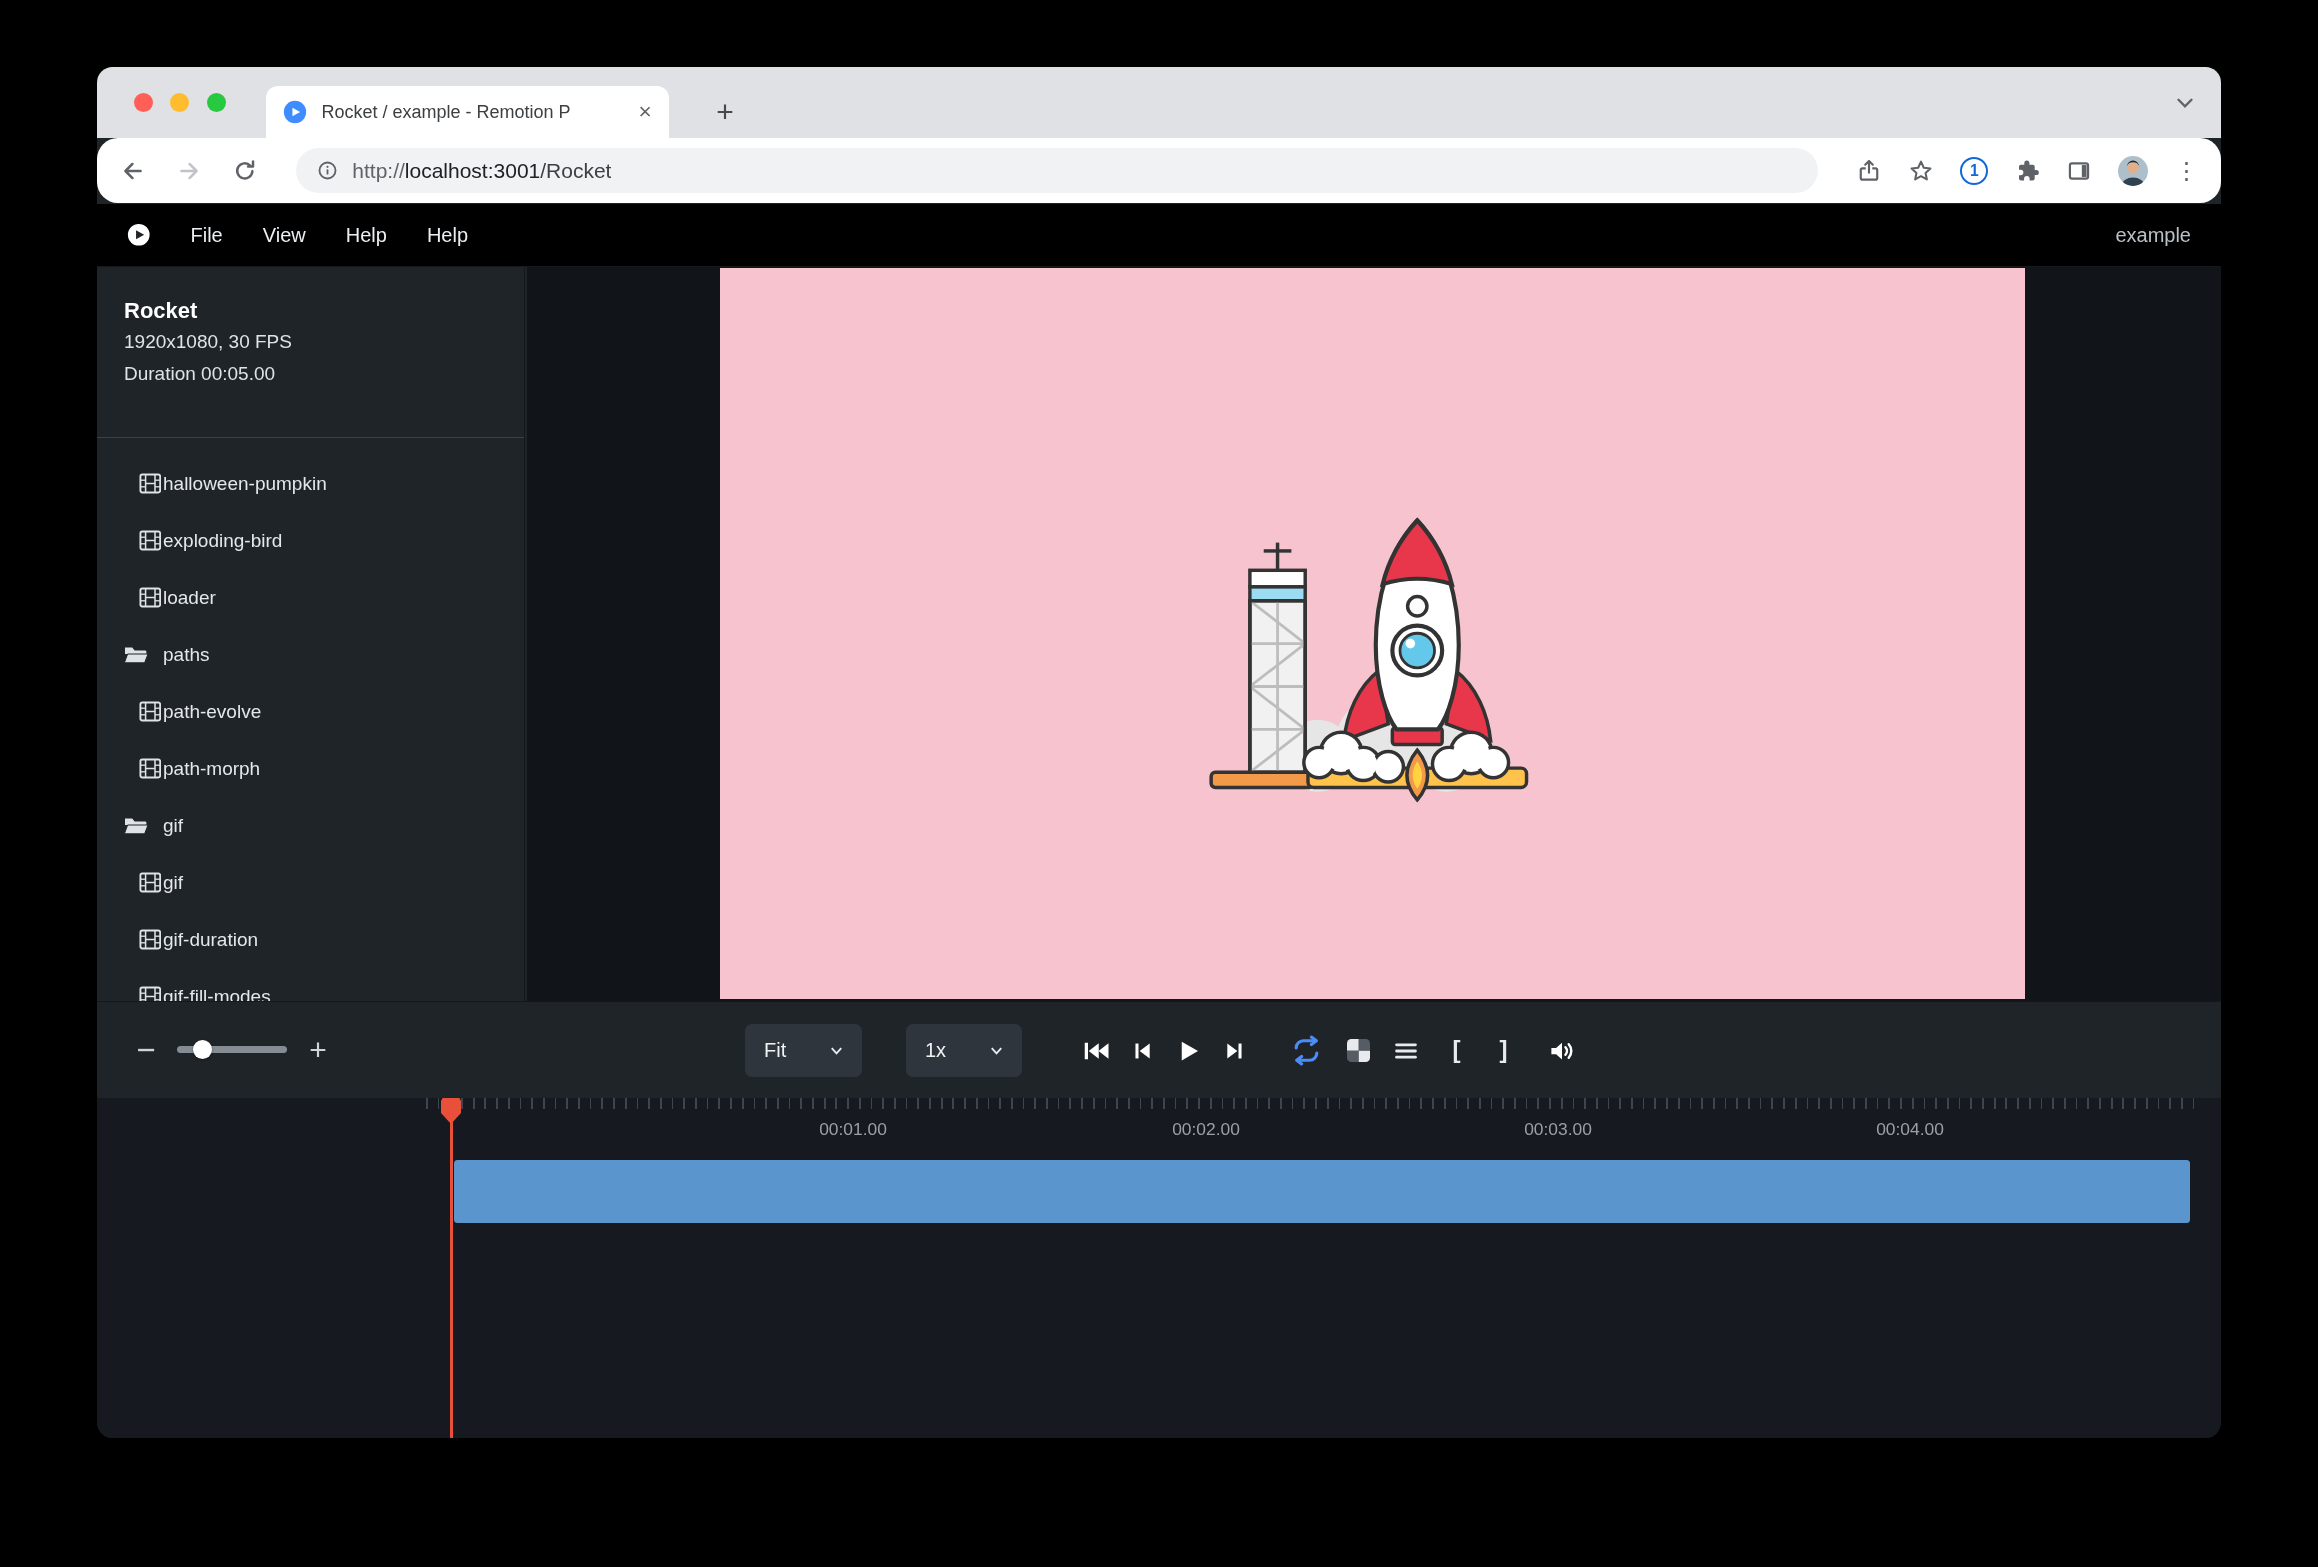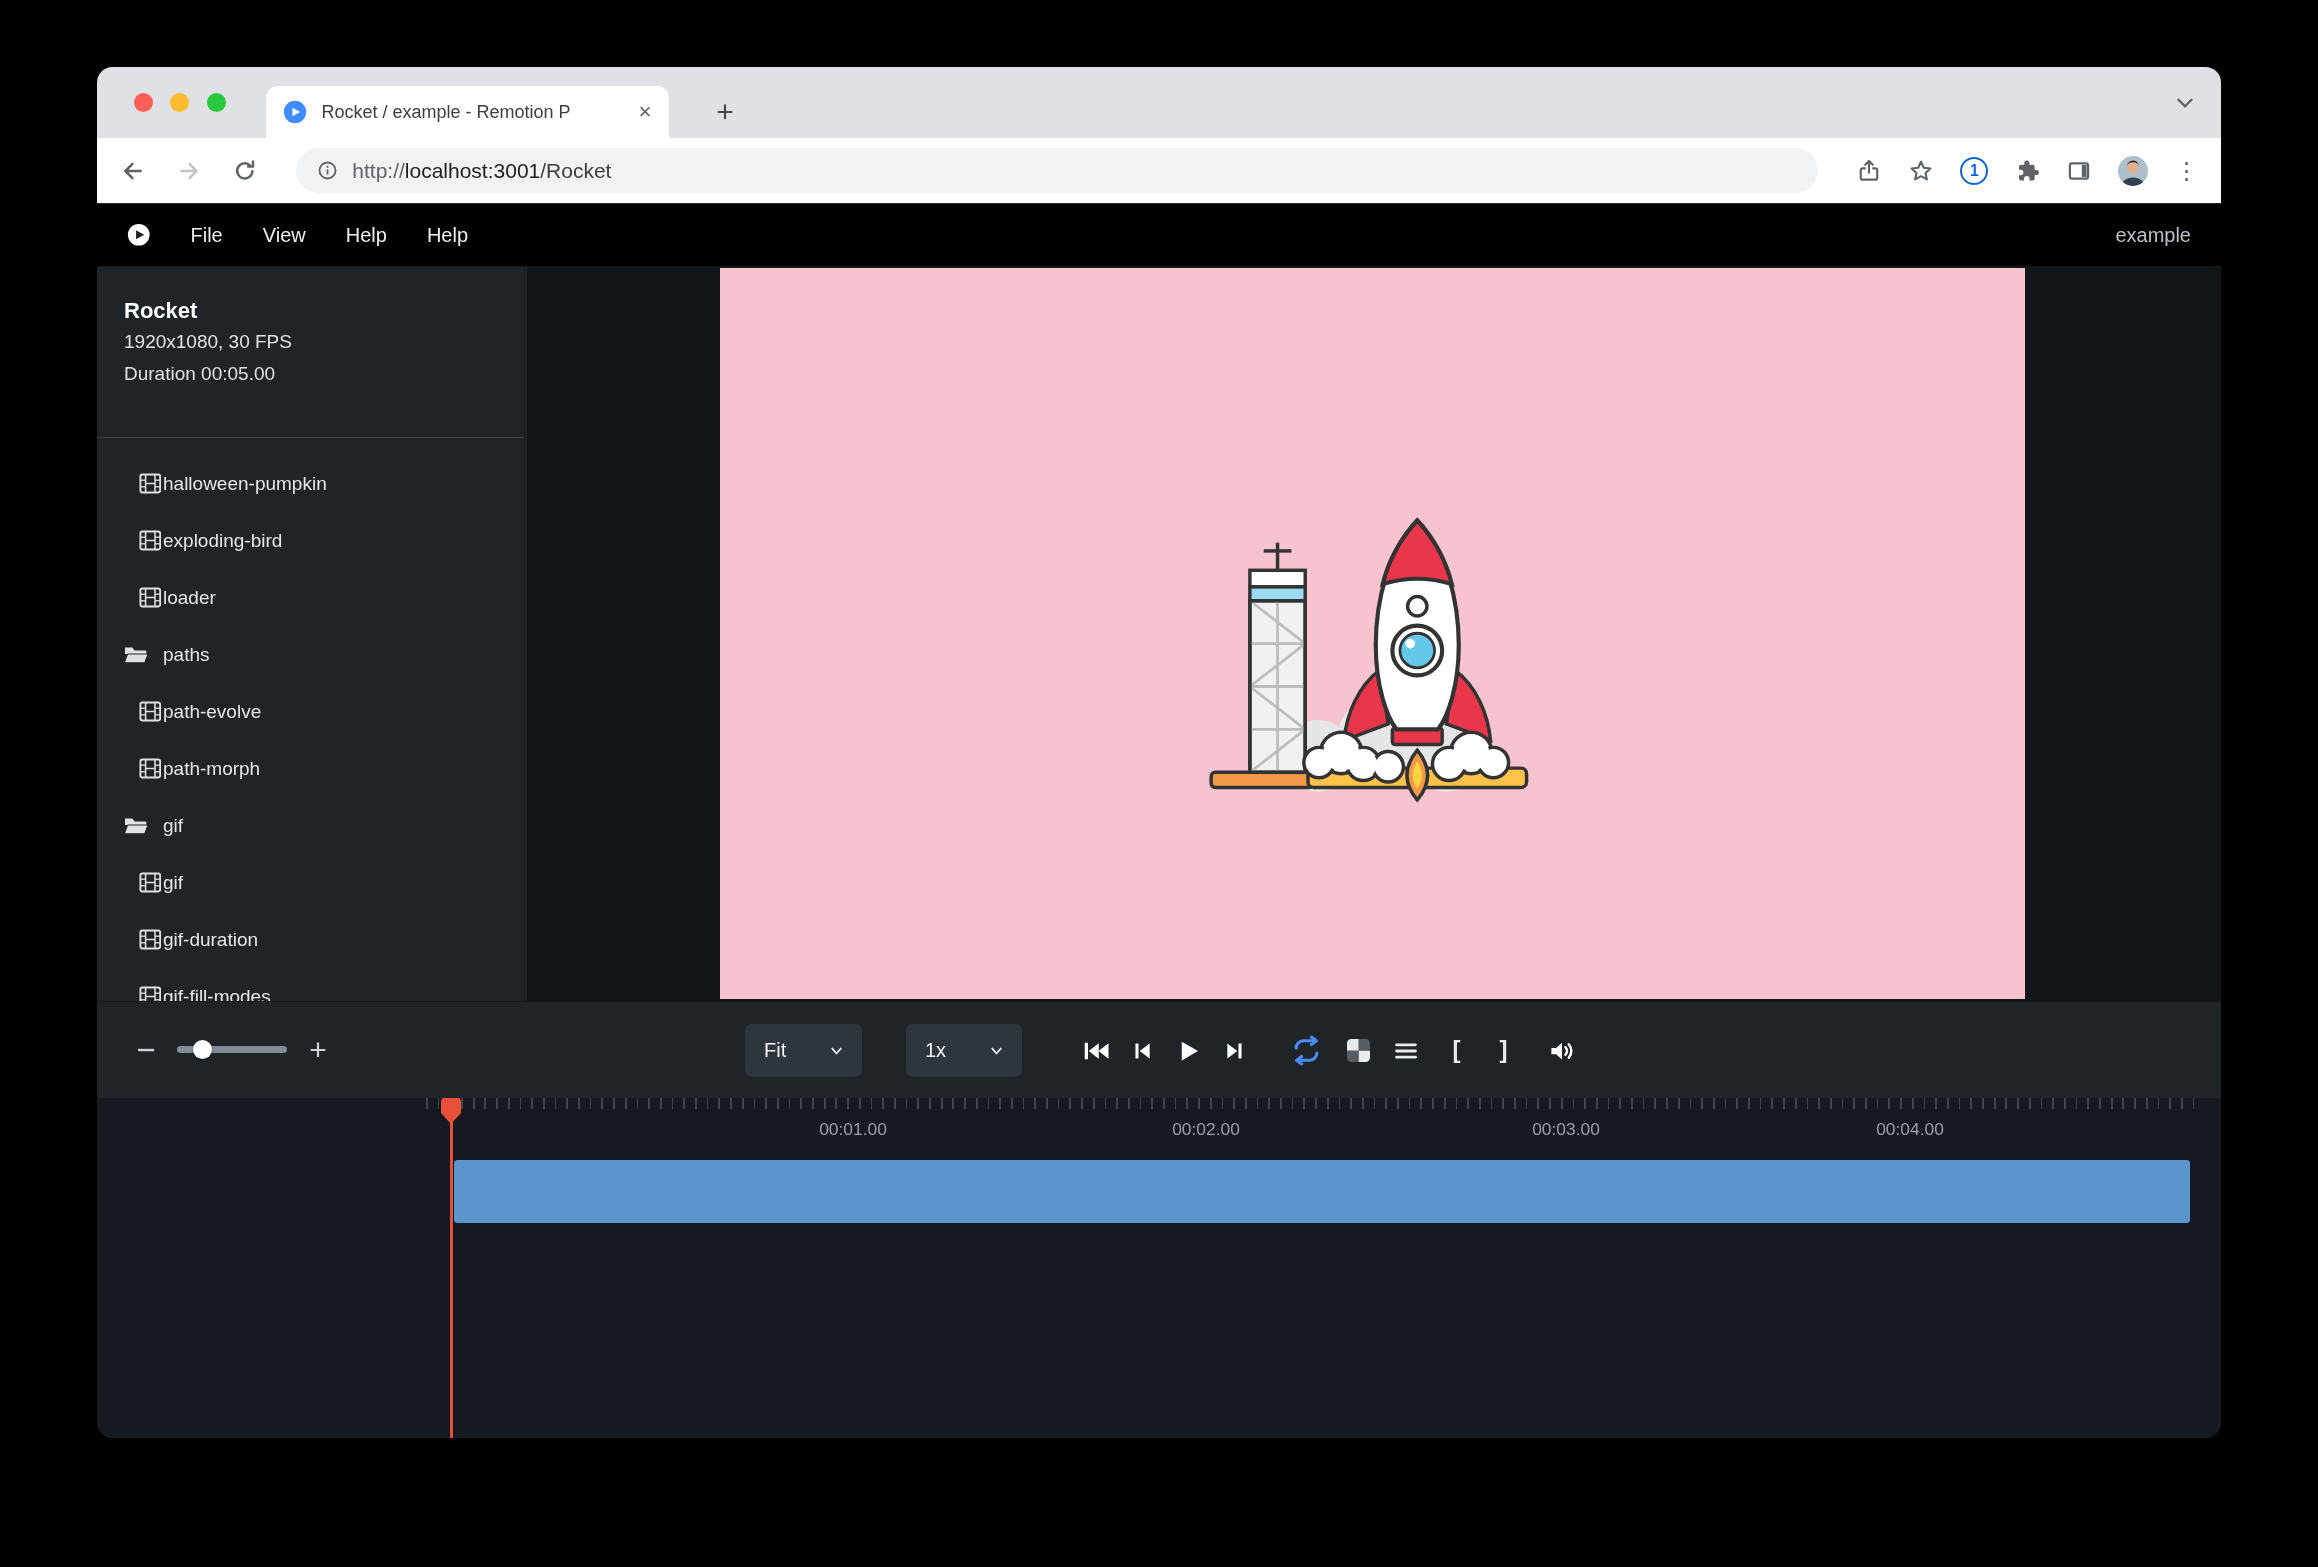--- a/index.html
+++ b/index.html
@@ -13,21 +13,21 @@
   .traffic{position:absolute;left:37px;top:26px;display:flex;gap:17.4px;}
   .light{width:19px;height:19px;border-radius:50%;}
   .light.red{background:#ff5f57;}.light.yellow{background:#febc2e;}.light.green{background:#28c840;}
   .tab{position:absolute;left:169px;top:19px;width:403px;height:52px;background:#fff;border-radius:12px 12px 0 0;display:flex;align-items:center;padding:0 17.4px;box-sizing:border-box;}
   .tab-title{flex:1;margin-left:14px;font-size:18px;color:#3c4043;white-space:nowrap;overflow:hidden;}
   .tab-close{font-size:22.6px;color:#5f6368;line-height:1;margin-left:7px;}
   .newtab{position:absolute;left:602px;top:19px;width:52px;height:52px;display:flex;align-items:center;justify-content:center;font-size:30px;color:#45494e;font-weight:300;}
   .tabsearch{position:absolute;right:22.6px;top:22.6px;}
 
   
-  .addressbar{position:absolute;left:0;top:71px;right:0;height:65px;background:#fff;display:flex;align-items:center;padding:0 22.6px;box-sizing:border-box;gap:30px;}
+  .addressbar{position:absolute;left:0;top:71px;right:0;height:65px;background:#fff;display:flex;align-items:center;padding:0 22.6px;box-sizing:border-box;gap:30px;border-radius:21px;}
   .omnibox{flex:1;height:45px;border-radius:22.6px;background:#f0f2f4;display:flex;align-items:center;padding:0 21px;box-sizing:border-box;gap:14px;margin:0 8.7px;min-width:0;}
   .url{font-size:21px;white-space:nowrap;overflow:hidden;}
   .url .scheme{color:#5f6368;}
   .url .host{color:#202124;font-weight:500;}
   .url .path{color:#3c4043;}
   .right-icons{display:flex;align-items:center;gap:26px;}
   .op-badge{width:28px;height:28px;border-radius:50%;border:2.6px solid #1268db;color:#1268db;font-size:15.7px;font-weight:700;display:flex;align-items:center;justify-content:center;box-sizing:border-box;}
   .dots{font-size:24px;color:#5f6368;letter-spacing:0;line-height:1;}
 
   
@@ -475,21 +475,21 @@
         <path d="M17.4 6.6 a8.2 8.2 0 0 1 0 10.8" fill="none" stroke="#fff" stroke-width="2" stroke-linecap="round"></path>
       </svg>
     </div>
   </div>
 
   <div class="timeline">
 
     <div class="ruler-ticks"></div>
     <div class="ruler-label" style="left:756px;">00:01.00</div>
     <div class="ruler-label" style="left:1109px;">00:02.00</div>
-    <div class="ruler-label" style="left:1461px;margin-left:8px;">00:03.00</div>
+    <div class="ruler-label" style="left:1461px;">00:03.00</div>
     <div class="ruler-label" style="left:1813px;">00:04.00</div>
 
     <div class="track-bar"></div>
 
     <div class="playhead-line"></div>
     <div class="playhead-marker"></div>
   </div>
 
 </div>
 

